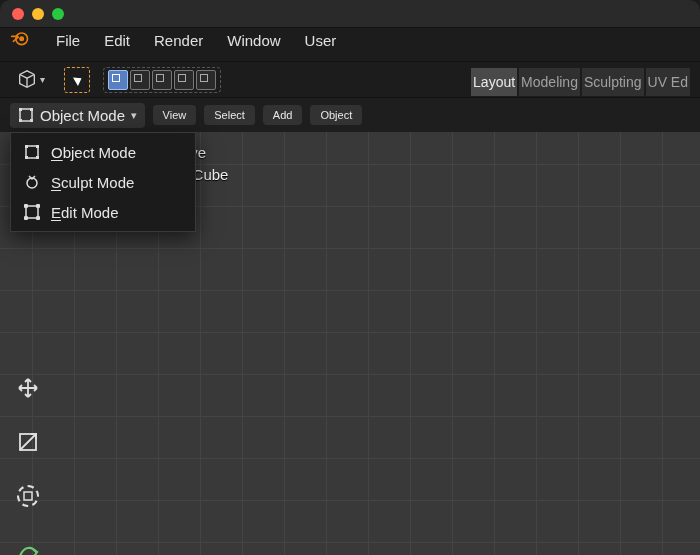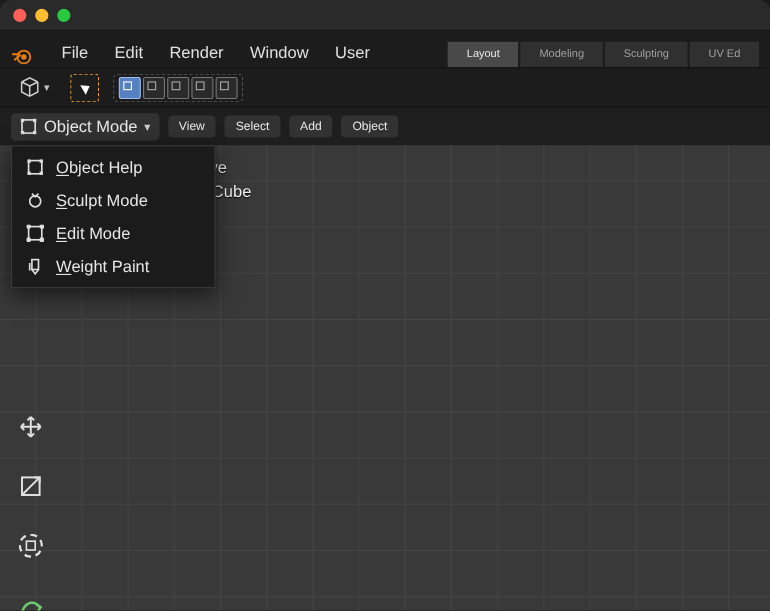--- a/index.html
+++ b/index.html
@@ -7,26 +7,26 @@
   body { background: #1c1c1c; border-radius: 10px 10px 0 0; }
 
   
   .titlebar { height: 28px; background: #2a2a2a; display: flex; align-items: center; padding: 0 12px; gap: 8px; border-bottom: 1px solid #121212; border-radius: 10px 10px 0 0; }
   .tl-dot { width: 12px; height: 12px; border-radius: 50%; }
   .tl-red { background: #ff5f57; }
   .tl-yel { background: #febc2e; }
   .tl-grn { background: #28c840; }
 
   
-  .menubar { height: 34px; background: #1c1c1c; display: flex; align-items: flex-end; padding: 0 10px; border-bottom: 1px solid #121212; }
+  .menubar { height: 34px; background: #1c1c1c; display: flex; align-items: flex-start; padding: 0 10px; border-bottom: 1px solid #121212; }
   .blender-logo { width: 20px; height: 20px; margin-right: 14px; color: #e87d0d; }
   .menubar-item { padding: 4px 12px; font-size: 15px; color: #e0e0e0; cursor: default; }
   .spacer { flex: 1; }
   .tab-row { display: flex; gap: 2px; }
-  .tab { padding: 6px 17px; font-size: 10px; color: #a0a0a0; background: #303030; cursor: default; }
+  .tab { padding: 6px 2px; font-size: 14px; color: #a0a0a0; background: #303030; cursor: default; margin-top: 40px; }
   .tab.active { background: #494949; color: #eaeaea; }
 
   
   .toolbar-row { height: 36px; display: flex; align-items: center; padding: 4px 10px; gap: 10px; background: #1c1c1c; border-bottom: 1px solid #121212; }
   .tool-btn { width: 32px; height: 28px; display: flex; align-items: center; justify-content: center; border-radius: 4px; }
   .dashed-box { border: 1.5px dashed #e69b3a; width: 26px; height: 26px; display:flex; align-items:center; justify-content:center; border-radius:3px;}
   .cursor-arrow { width: 0; height: 0; border-left: 7px solid #fff; border-top: 5px solid transparent; border-bottom: 5px solid transparent; transform: rotate(-30deg); position:relative; left:1px;}
   .sel-group { display:flex; align-items:center; gap:2px; padding:2px 4px; border:1px dashed #555; border-radius:4px;}
   .sel-cell { width:20px; height:20px; border:1px solid #777; background:#2a2a2a; border-radius:2px; position:relative;}
   .sel-cell.active { background:#5680c2; border-color:#9fc0ee;}
@@ -159,21 +159,21 @@
     <div class="dd-item">
       <span class="dd-icon-wrap">
         <svg width="16" height="16" viewBox="0 0 16 16">
             <rect x="2" y="2" width="12" height="12" fill="none" stroke="#ddd" stroke-width="1.5"></rect>
             <rect x="1" y="1" width="3" height="3" fill="#ddd"></rect>
             <rect x="12" y="1" width="3" height="3" fill="#ddd"></rect>
             <rect x="1" y="12" width="3" height="3" fill="#ddd"></rect>
             <rect x="12" y="12" width="3" height="3" fill="#ddd"></rect>
           </svg>
       </span>
-      <span><span class="u">O</span><span>bject Help</span></span>
+      <span><span class="u">O</span><span>bject Mode</span></span>
     </div>
     <div class="dd-item">
       <span class="dd-icon-wrap">
         <svg width="16" height="16" viewBox="0 0 16 16" fill="none" stroke="#ddd" stroke-width="1.5">
             <circle cx="8" cy="9" r="5"></circle>
             <path d="M5 2 L8 5 L11 2"></path>
           </svg>
       </span>
       <span><span class="u">S</span><span>culpt Mode</span></span>
     </div>
@@ -182,30 +182,20 @@
         <svg width="16" height="16" viewBox="0 0 16 16" fill="none" stroke="#ddd" stroke-width="1.5">
             <rect x="2" y="2" width="12" height="12"></rect>
             <circle cx="2" cy="2" r="1.5" fill="#ddd"></circle>
             <circle cx="14" cy="2" r="1.5" fill="#ddd"></circle>
             <circle cx="2" cy="14" r="1.5" fill="#ddd"></circle>
             <circle cx="14" cy="14" r="1.5" fill="#ddd"></circle>
           </svg>
       </span>
       <span><span class="u">E</span><span>dit Mode</span></span>
     </div>
-    <div class="dd-item">
-      <span class="dd-icon-wrap">
-        <svg width="16" height="16" viewBox="0 0 16 16" fill="none" stroke="#ddd" stroke-width="1.5">
-            <rect x="5" y="2" width="6" height="9"></rect>
-            <path d="M5 11 L8 15 L11 11"></path>
-            <line x1="3" y1="5" x2="3" y2="12"></line>
-          </svg>
-      </span>
-      <span><span class="u">W</span><span>eight Paint</span></span>
-    </div>
   </div>
 
   <div class="left-shelf">
     <div style="height:210px"></div>
     <div class="shelf-btn">
       <svg class="shelf-icon" viewBox="0 0 24 24" fill="none" stroke="currentColor" stroke-width="1.8">
           <path d="M12 3 L12 21 M3 12 L21 12 M12 3 L9 6 M12 3 L15 6 M12 21 L9 18 M12 21 L15 18 M3 12 L6 9 M3 12 L6 15 M21 12 L18 9 M21 12 L18 15"></path>
         </svg>
     </div>
     <div class="shelf-btn">

